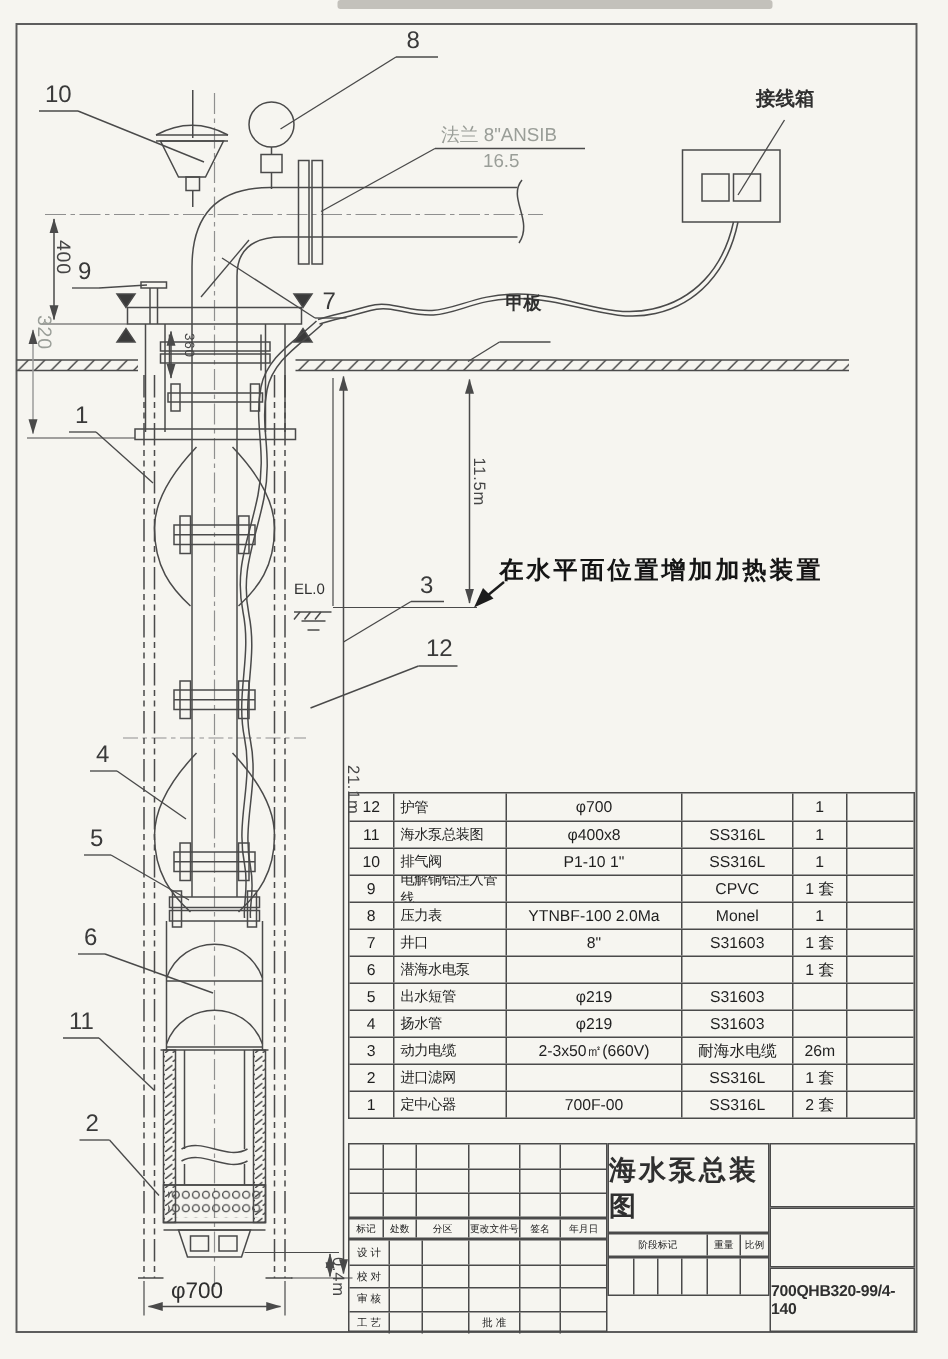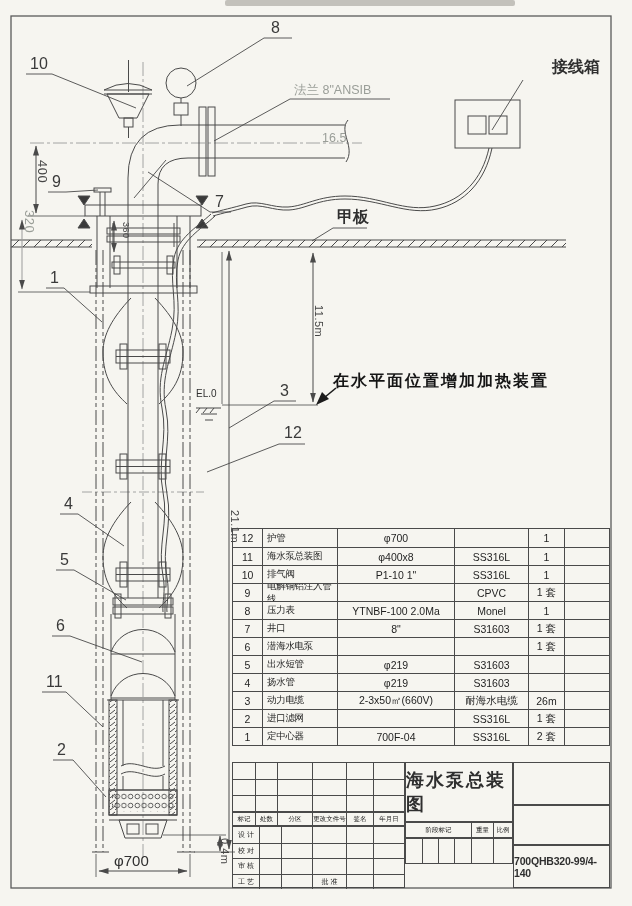--- a/index.html
+++ b/index.html
@@ -253,26 +253,26 @@
     </g>
 
     <g stroke="#1c1c1c" stroke-width="1.6" fill="#1c1c1c">
       <line x1="336" y1="388" x2="319" y2="402"></line>
       <path d="M316,405 L329,399 L322,392 Z" stroke="none"></path>
     </g>
   </svg>
 
   <span class="t co" style="left:271px;top:20px;">8</span>
   <span class="t co" style="left:30px;top:56px;">10</span>
-  <span class="t" style="left:504px;top:59px;font-size:16px;font-weight:bold;margin-left:48px;">接线箱</span>
+  <span class="t" style="left:504px;top:59px;font-size:13px;font-weight:bold;">接线箱</span>
   <span class="t gray" style="left:294px;top:84px;font-size:12.5px;">法兰  8"ANSIB</span>
-  <span class="t gray" style="left:322px;top:101px;font-size:12.5px;margin-top:31px;">16.5</span>
+  <span class="t gray" style="left:322px;top:101px;font-size:12.5px;">16.5</span>
   <span class="t co" style="left:52px;top:174px;">9</span>
   <span class="t co" style="left:215px;top:194px;">7</span>
-  <span class="t" style="left:337px;top:209px;font-size:16px;font-weight:bold;">甲板</span>
+  <span class="t" style="left:337px;top:196px;font-size:12px;font-weight:bold;">甲板</span>
   <span class="t vd" style="left:49px;top:160px;font-size:13px;">400</span>
   <span class="t vd gray" style="left:36px;top:210px;font-size:13px;">320</span>
   <span class="t vd" style="left:130px;top:222px;font-size:9px;">360</span>
   <span class="t co" style="left:50px;top:270px;">1</span>
   <span class="t" style="left:196px;top:389px;font-size:10px;">EL.0</span>
   <span class="t" style="left:333px;top:373px;font-size:16px;font-weight:bold;letter-spacing:2px;color:#151515;">在水平面位置增加加热装置</span>
   <span class="t co" style="left:280px;top:383px;">3</span>
   <span class="t co" style="left:284px;top:425px;">12</span>
   <span class="t vd" style="left:324px;top:305px;">11.5m</span>
   <span class="t co" style="left:64px;top:496px;">4</span>
@@ -369,21 +369,21 @@
       <div class="pc w1">2</div>
       <div class="pc w2 nm">进口滤网</div>
       <div class="pc w3"></div>
       <div class="pc w4">SS316L</div>
       <div class="pc w5">1 套</div>
       <div class="pc w6"></div>
     </div>
     <div class="pr">
       <div class="pc w1">1</div>
       <div class="pc w2 nm">定中心器</div>
-      <div class="pc w3">700F-04</div>
+      <div class="pc w3">700F-00</div>
       <div class="pc w4">SS316L</div>
       <div class="pc w5">2 套</div>
       <div class="pc w6"></div>
     </div>
   </div>
 
   <div class="tb" style="left:232px;top:762px;width:173px;height:50px;">
     <div class="r" style="height:16px;">
       <div class="c" style="width:22px;"></div>
         <div class="c" style="width:22px;"></div>

